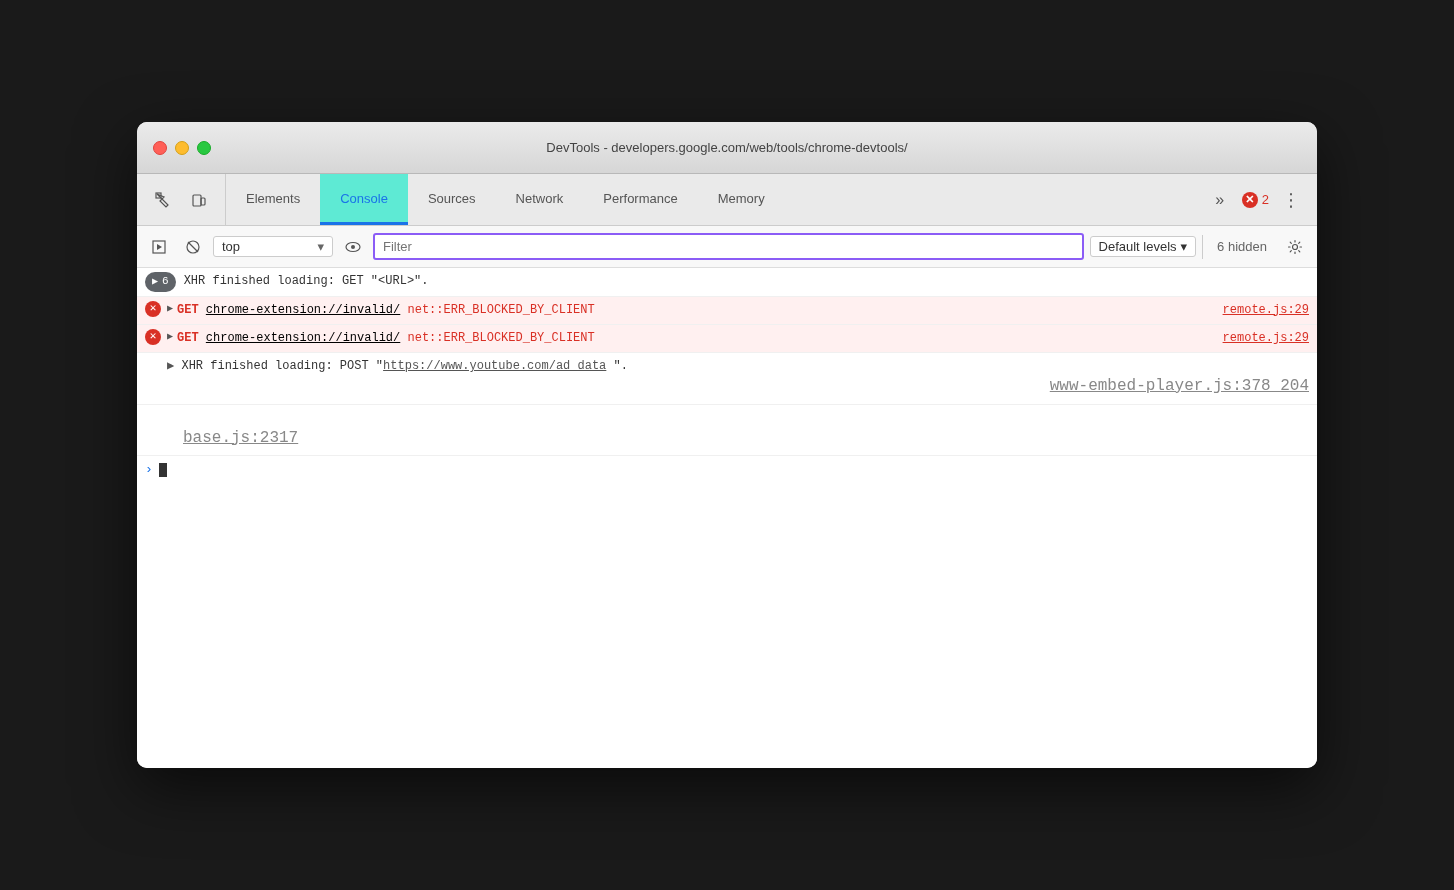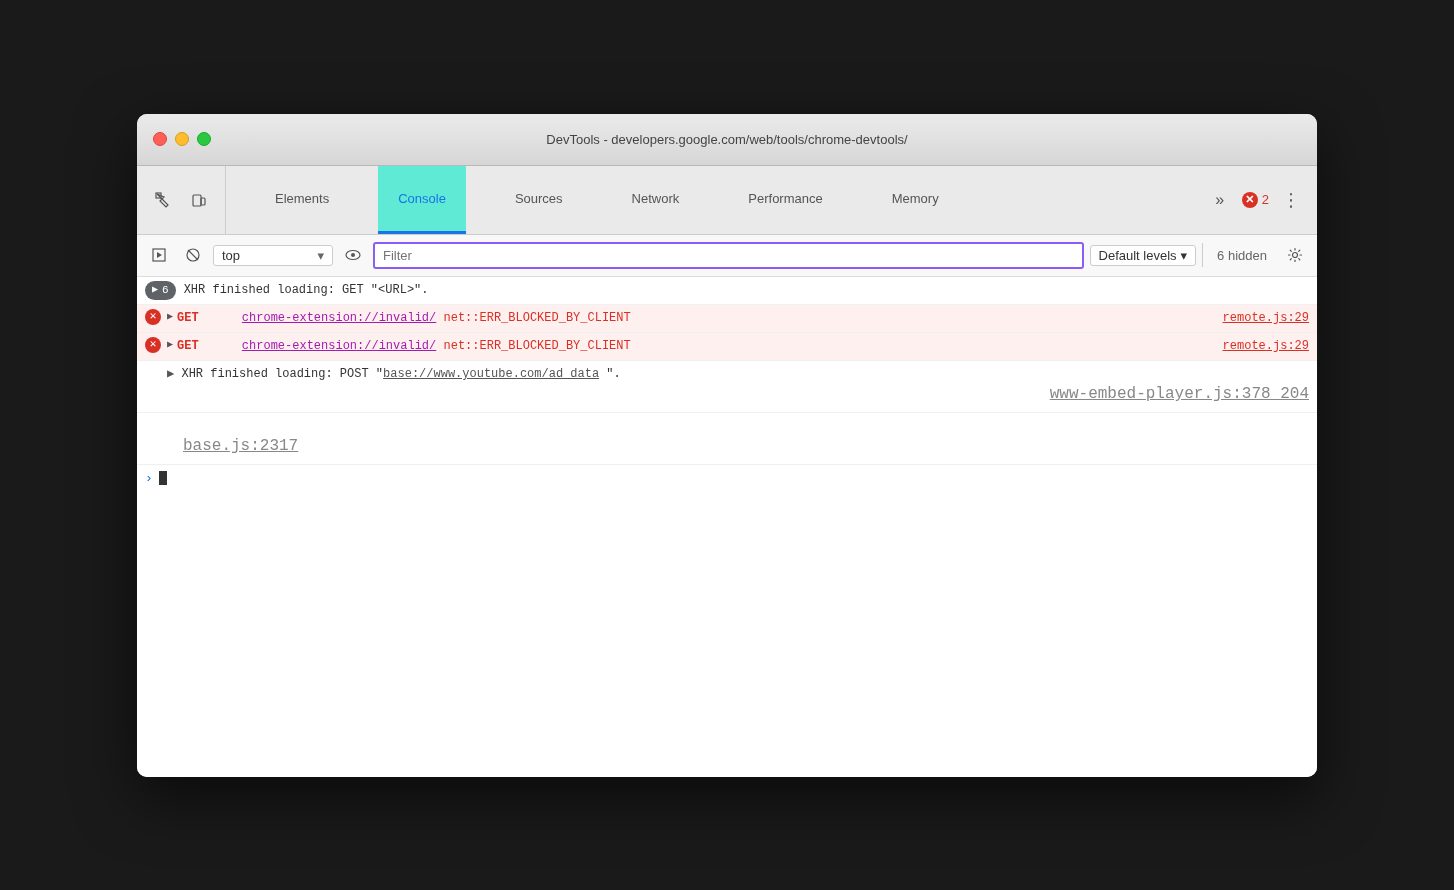--- a/index.html
+++ b/index.html
@@ -49,24 +49,23 @@
       font-size: 13px;
       color: #444;
       font-weight: 500;
       white-space: nowrap;
     }
     
     .tabs-bar {
       background: #eaeaea;
       display: flex;
       align-items: stretch;
-      height: 69px;
+      height: 52px;
       border-bottom: 1px solid #ccc;
       padding: 0 0;
-      gap: 29px;
     }
     .tab-icons {
       display: flex;
       align-items: center;
       padding: 0 12px;
       gap: 8px;
       border-right: 1px solid #ccc;
     }
     .icon-btn {
       width: 28px;
@@ -245,21 +244,21 @@
       font-size: 11px;
       margin-right: 6px;
       flex-shrink: 0;
     }
     .expand-arrow {
       color: #555;
       margin-right: 4px;
       font-size: 10px;
     }
     .get-text { color: #d93025; font-weight: bold; }
-    .url-link { color: #a21caf; text-decoration: underline; cursor: pointer; margin-left: 36px; }
+    .url-link { color: #000000; text-decoration: underline; cursor: pointer; }
     .error-msg { color: #d93025; }
     .file-link-red { color: #d93025; text-decoration: underline; cursor: pointer; margin-left: auto; padding-left: 20px; white-space: nowrap; }
     .log-text { flex: 1; color: #333; }
     .post-url { color: #555; text-decoration: underline; }
     .prompt-row {
       display: flex;
       align-items: center;
       padding: 6px 8px;
       color: #1a73e8;
       font-size: 13px;
@@ -415,21 +414,21 @@
       <span class="url-link">chrome-extension://invalid/</span>
       <span>&nbsp;</span>
       <span class="error-msg">net::ERR_BLOCKED_BY_CLIENT</span>
       <span class="file-link-red">remote.js:29</span>
     </div>
 
     <div class="log-row xhr-post" style="display:flex; align-items:flex-start;">
       <div style="width:22px; flex-shrink:0;"></div>
       <div class="multiline-content">
         <span style="color:#555;">▶</span>
-        <span>XHR finished loading: POST "</span><span class="post-url">base://www.youtube.com/ad_data</span>
+        <span>XHR finished loading: POST "</span><span class="post-url">https://www.youtube.com/ad_data</span>
         <span>".</span>
       </div>
       <span class="file-right">www-embed-player.js:378_204</span>
     </div>
 
     <div class="log-row xhr-post" style="display:flex; align-items:flex-start;">
       <div style="width:22px; flex-shrink:0;"></div>
       <span class="file-right">base.js:2317</span>
     </div>
 

